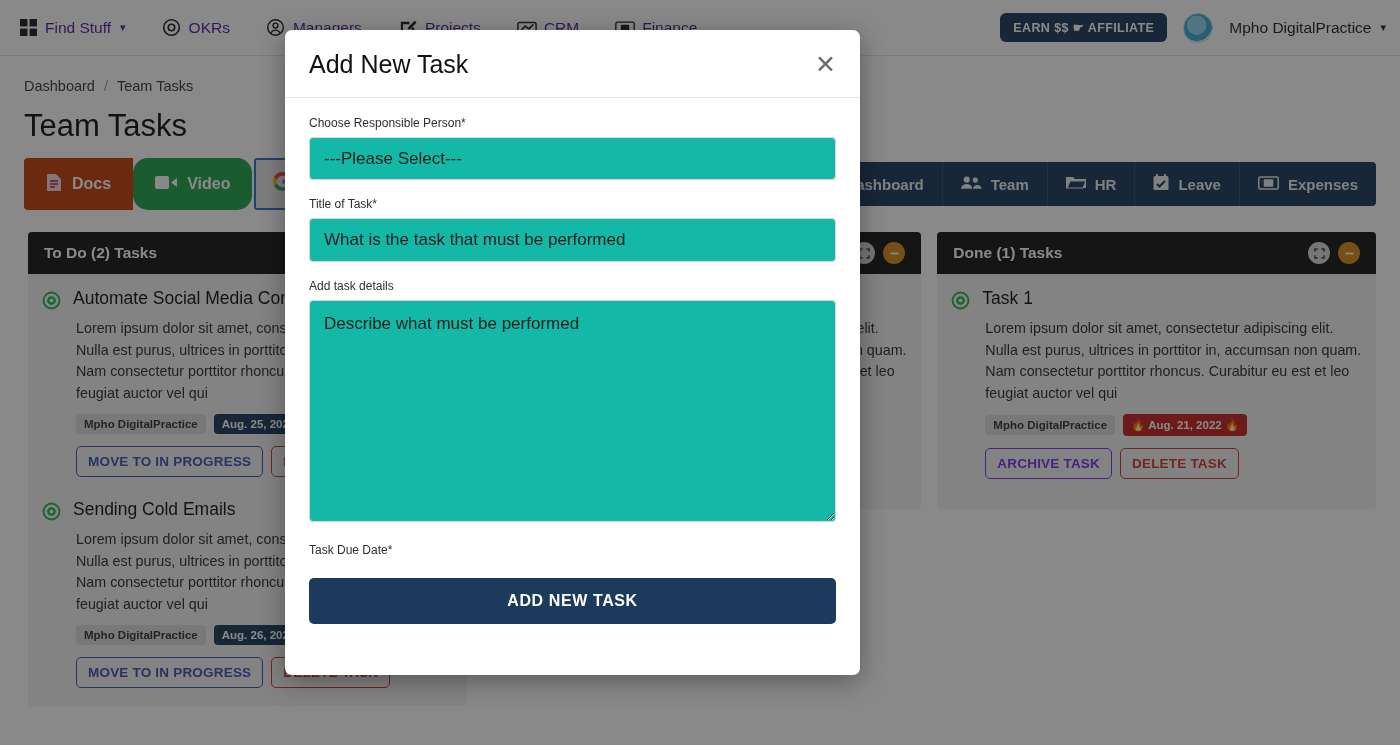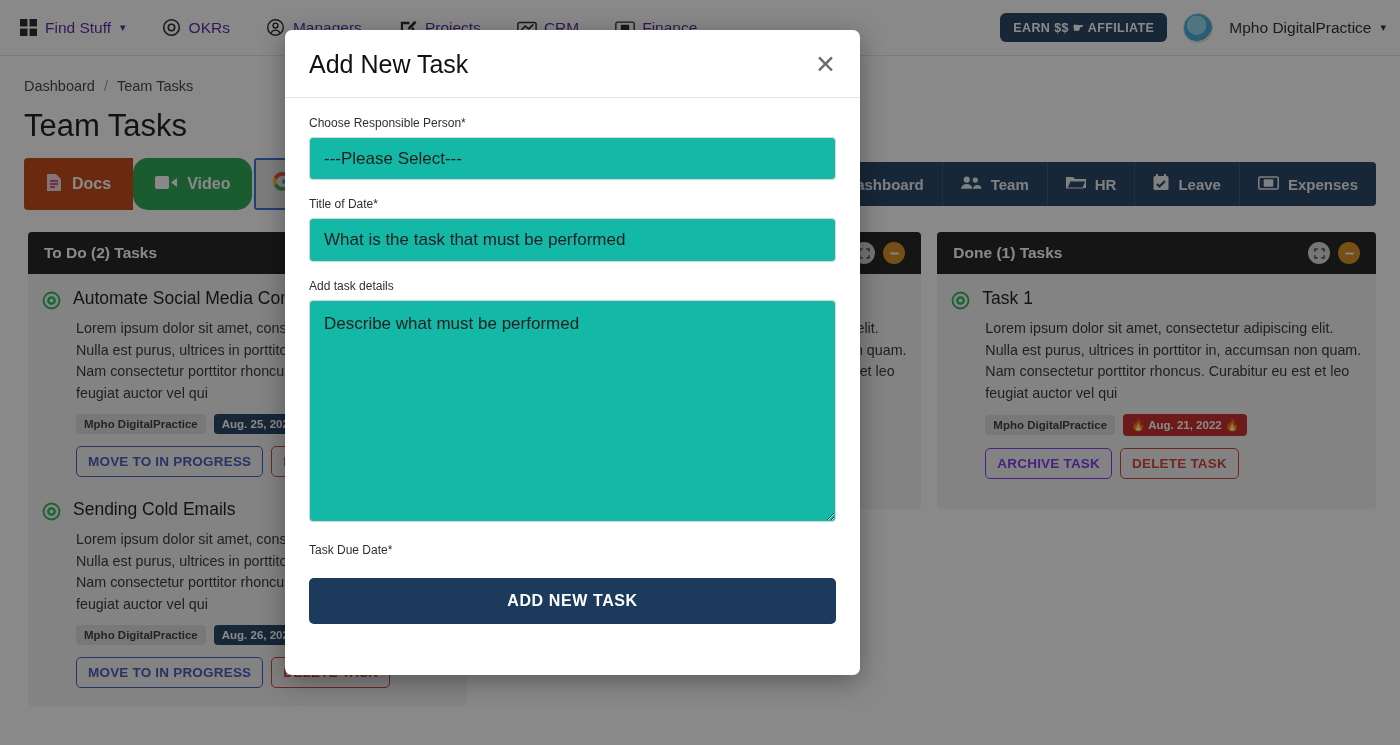--- a/index.html
+++ b/index.html
@@ -532,21 +532,21 @@
   <div class="modal-body">
 
     <div class="field">
       <label>Choose Responsible Person*</label>
       <select class="inp">
         <option>---Please Select---</option>
       </select>
     </div>
 
     <div class="field">
-      <label>Title of Date*</label>
+      <label>Title of Task*</label>
       <input class="inp" type="text" placeholder="What is the task that must be performed" style="">
     </div>
 
     <div class="field">
       <label>Add task details</label>
       <textarea class="inp" placeholder="Describe what must be performed" style=""></textarea>
     </div>
 
     <div class="field">
       <label>Task Due Date*</label>

